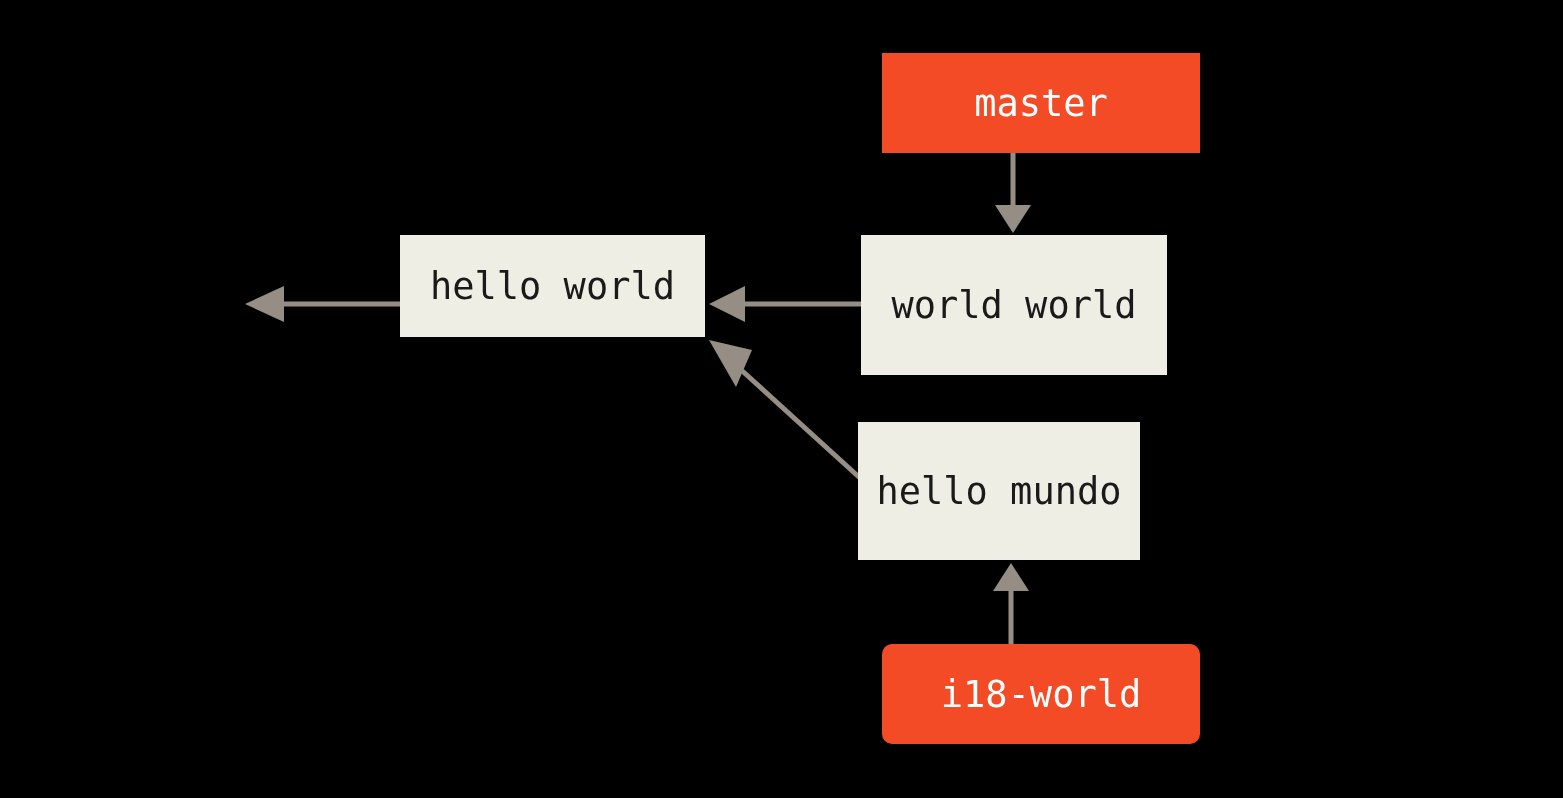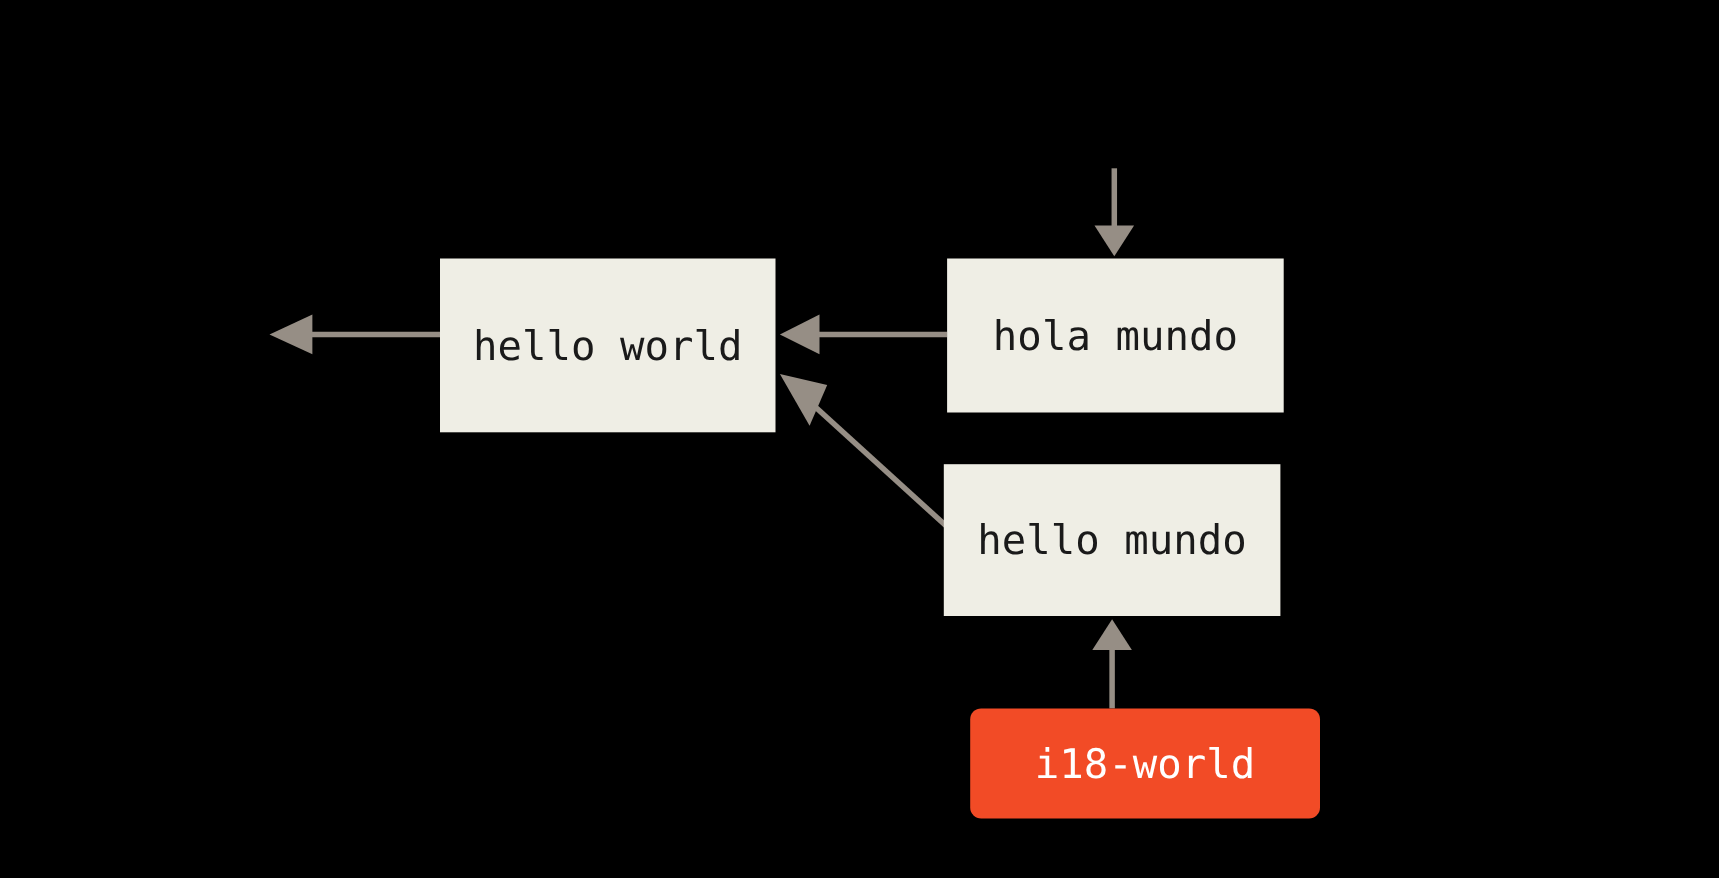--- a/index.html
+++ b/index.html
@@ -75,30 +75,33 @@
       <line x1="1011" y1="644" x2="1011" y2="590" stroke="#968e85" stroke-width="5"></line>
       <polygon points="993,591 1029,591 1011,563" fill="#968e85"></polygon>
     </g>
 
     <g>
       <line x1="400" y1="304" x2="283" y2="304" stroke="#968e85" stroke-width="5"></line>
       <polygon points="284,286 284,322 245,304" fill="#968e85"></polygon>
     </g>
   </svg>
 
+  <div class="node branch" style="left:882px; top:53px; width:318px; height:100px;">
+    <span class="node-label">master</span>
+  </div>
 
-  <div class="node commit" style="left:400px; top:235px; width:305px; height:158px;">
+  <div class="node commit" style="left:400px; top:235px; width:305px; height:102px;">
     <span class="node-label">hello world</span>
   </div>
 
   <div class="node commit" style="left:861px; top:235px; width:306px; height:140px;">
-    <span class="node-label">hola mundo</span>
+    <span class="node-label">world world</span>
   </div>
 
-  <div class="node commit" style="left:858px; top:422px; width:306px; height:138px;">
+  <div class="node commit" style="left:858px; top:422px; width:282px; height:138px;">
     <span class="node-label">hello mundo</span>
   </div>
 
   <div class="node branch" style="left:882px; top:644px; width:318px; height:100px;border-radius:10px;">
     <span class="node-label">i18-world</span>
   </div>
 
 </div>
 
 </body></html>

